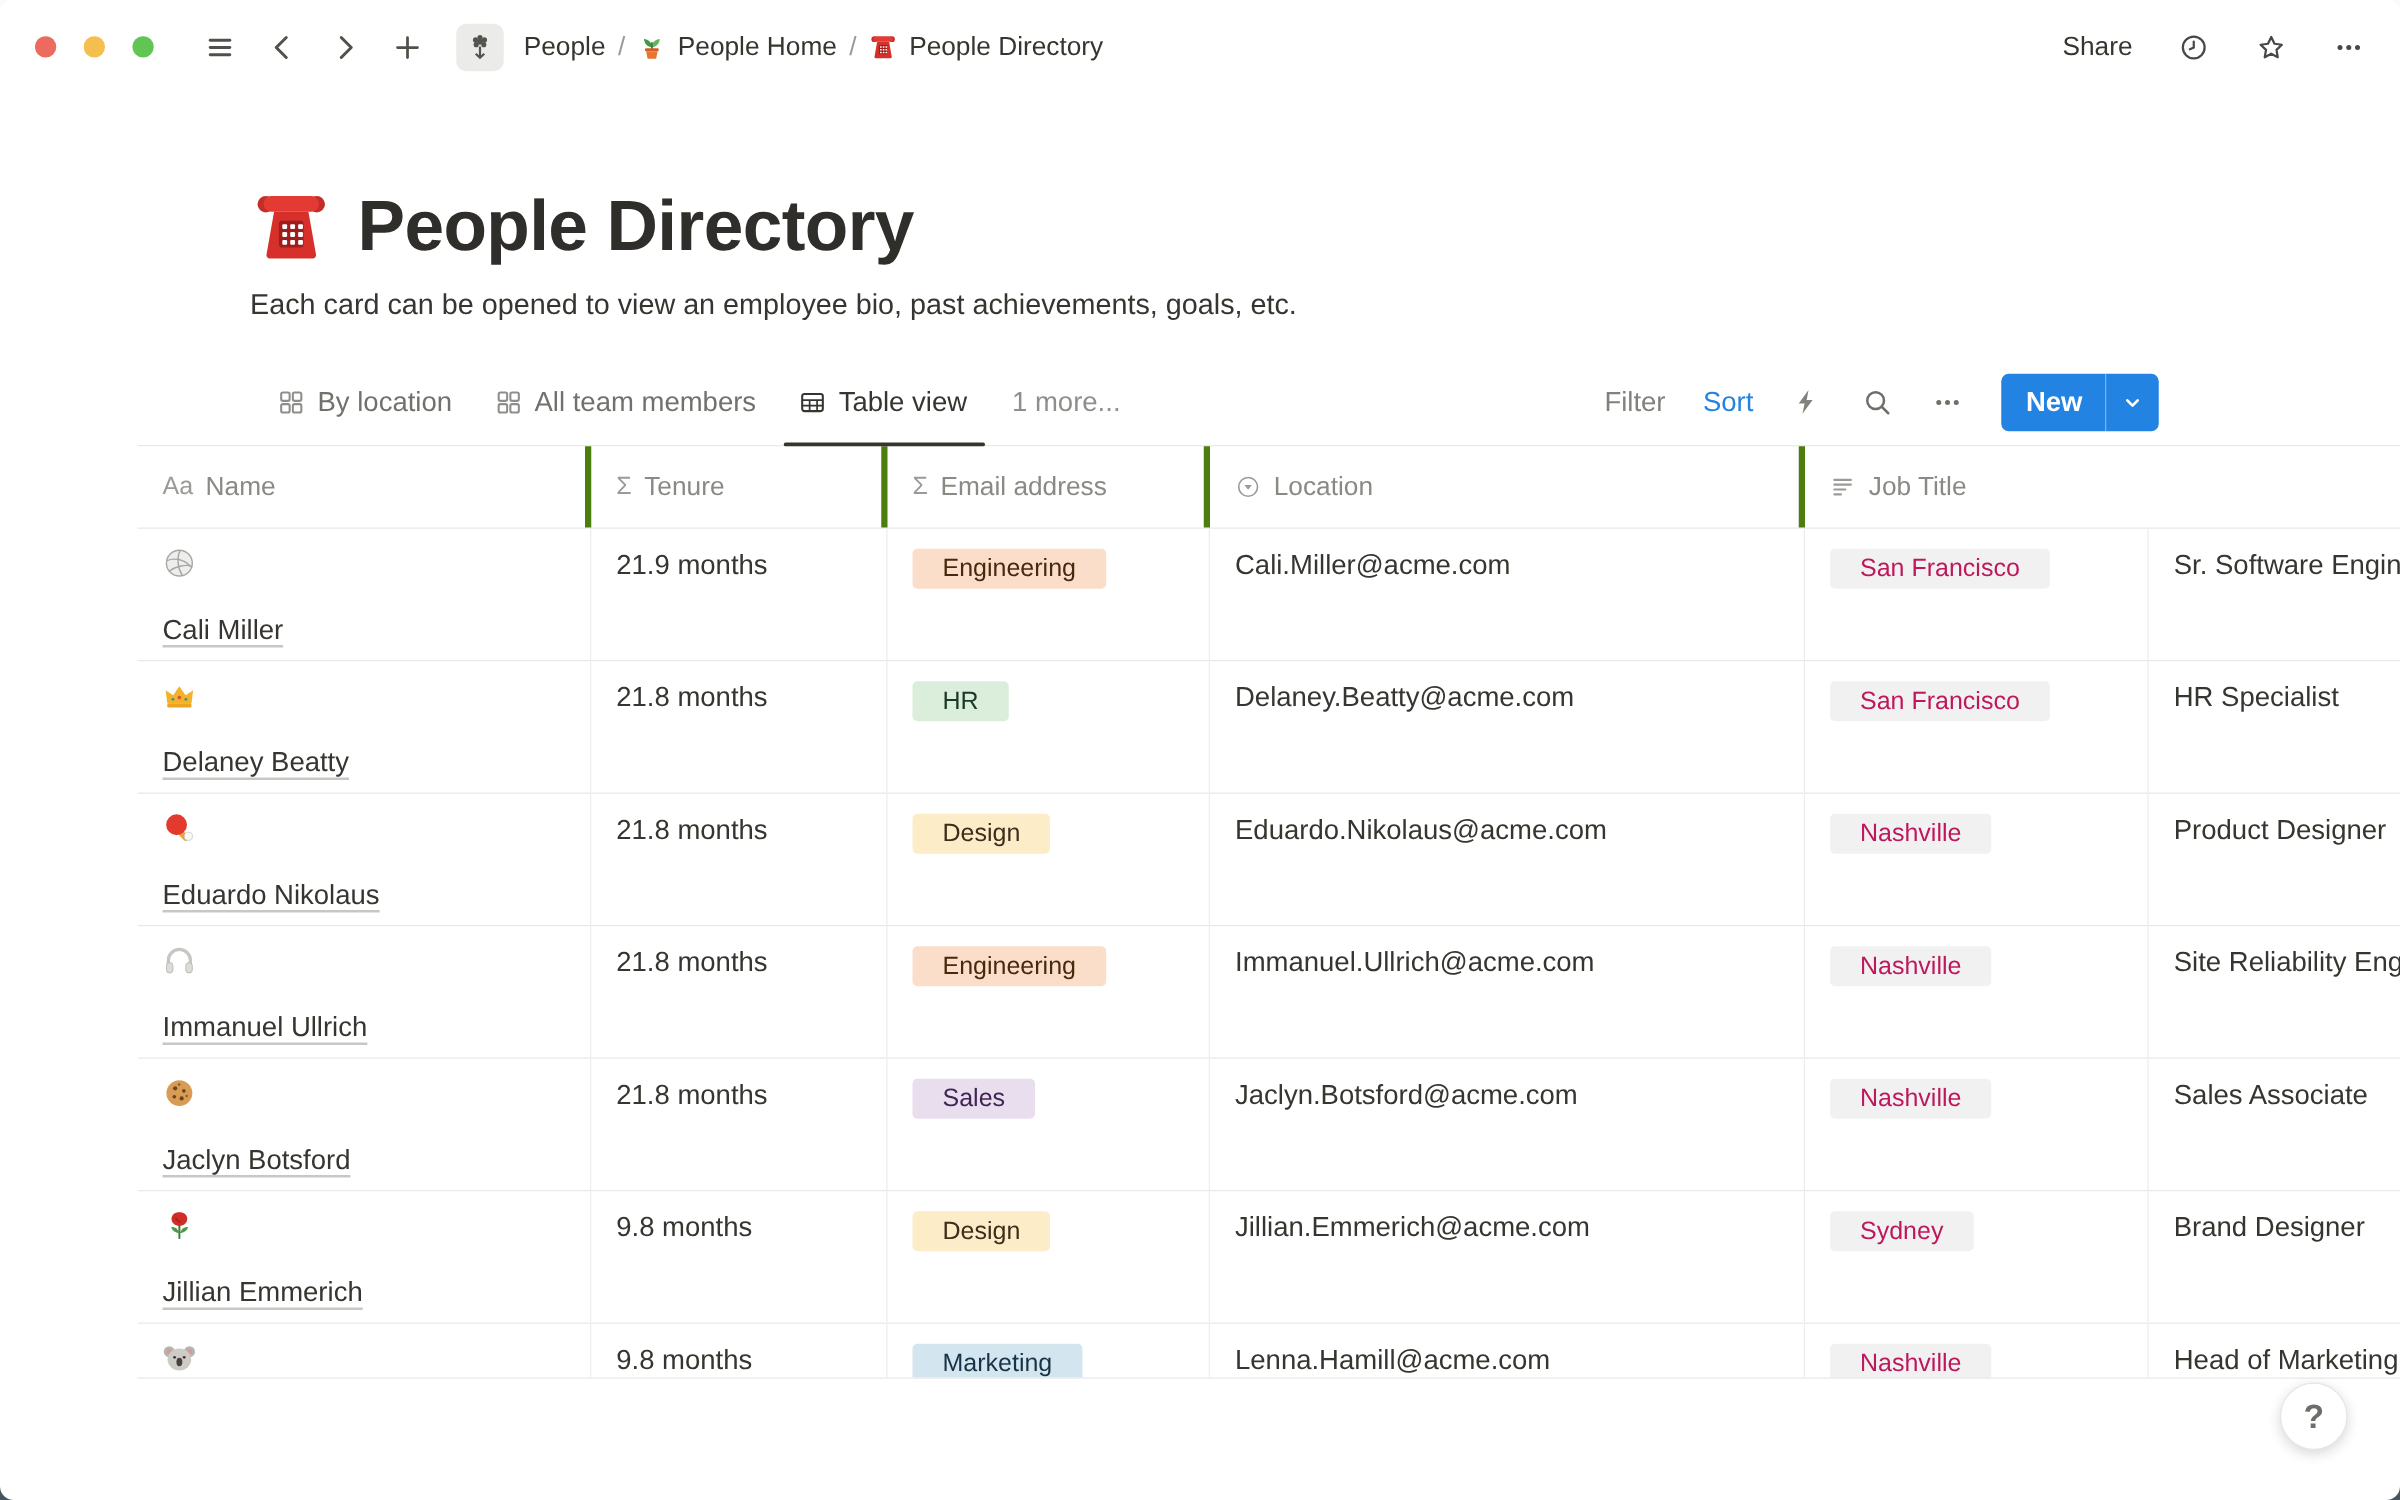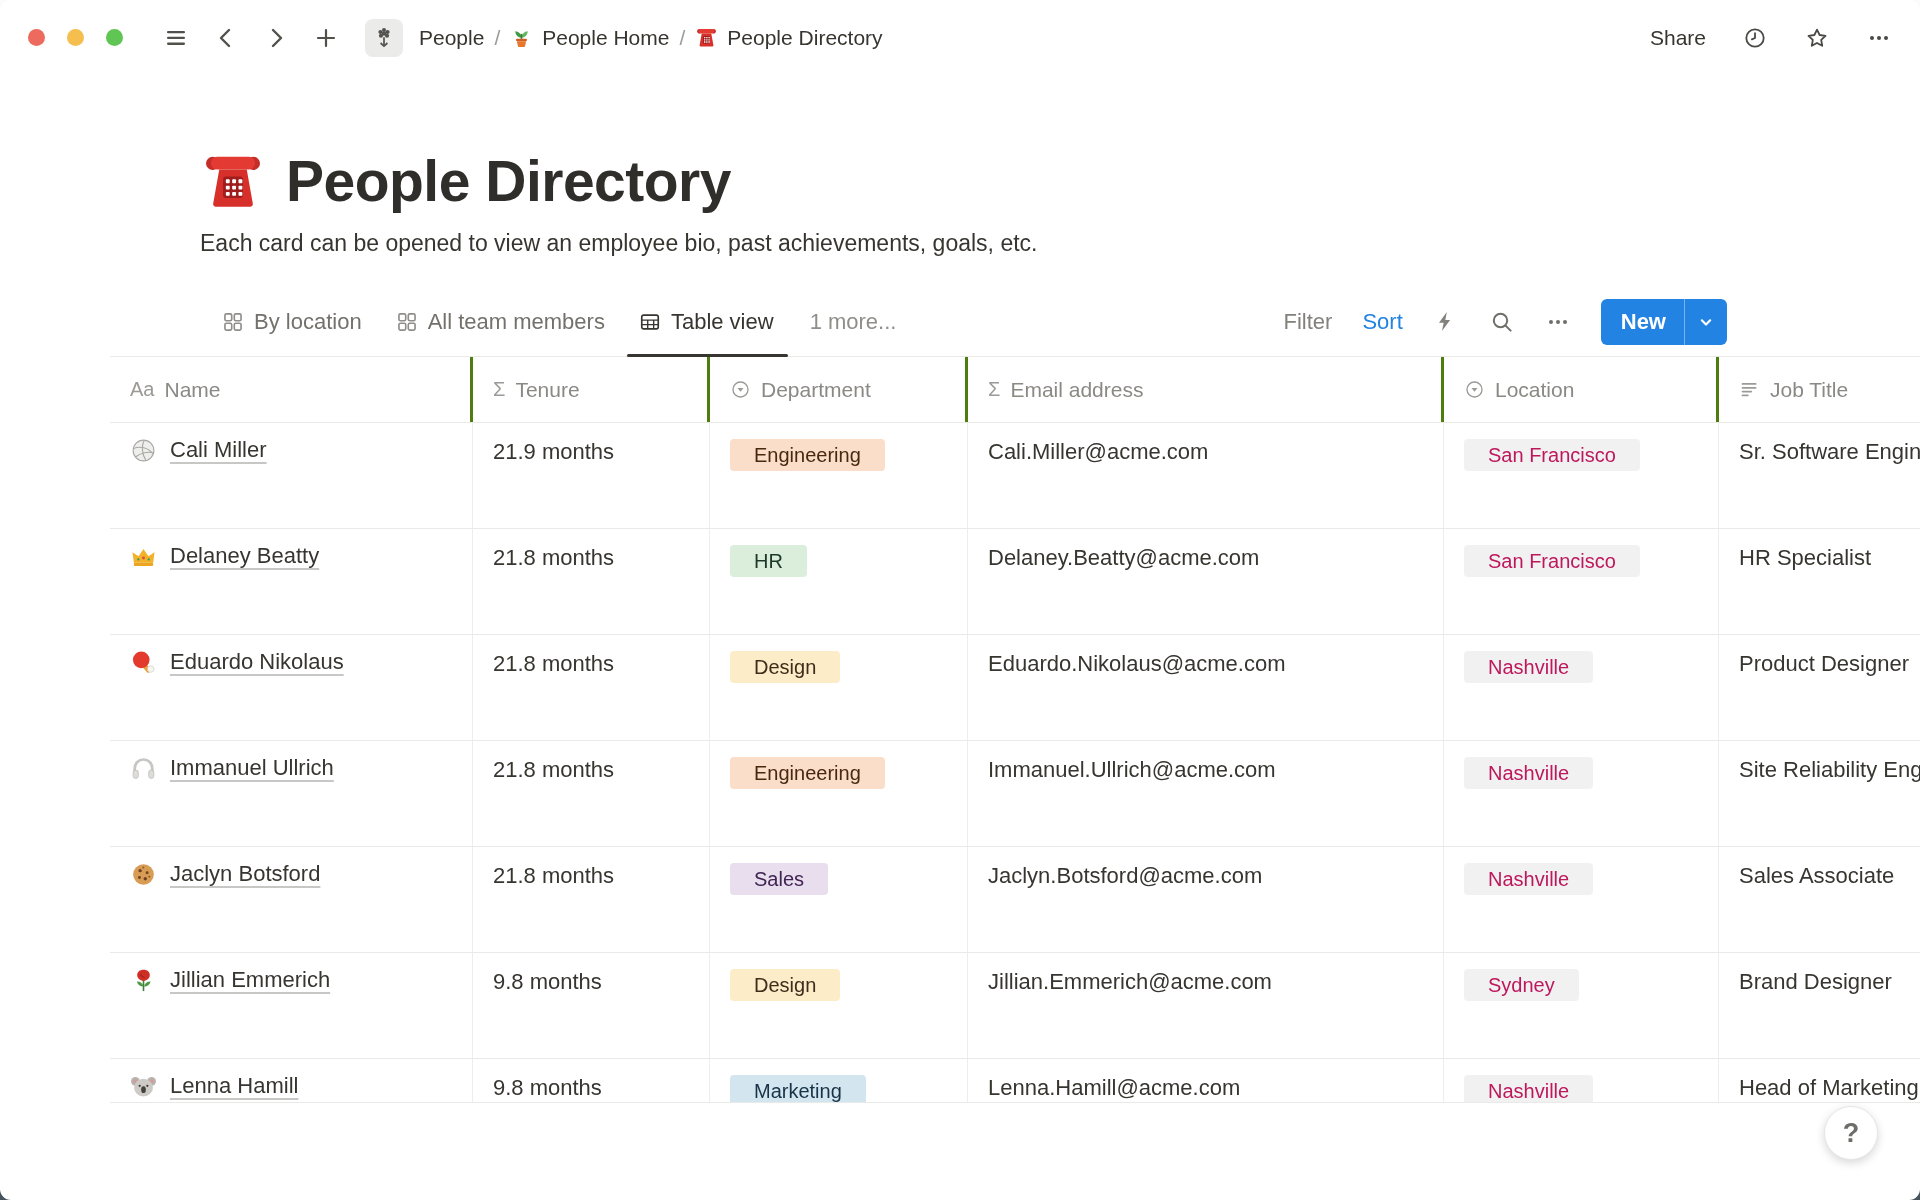--- a/index.html
+++ b/index.html
@@ -48,30 +48,30 @@
   .ctl.sort { color:#2383e2; }
   .ctl-icon { width:26px; height:26px; display:flex; align-items:center; justify-content:center; cursor:pointer; }
   .new-btn { display:flex; align-items:stretch; height:46px; border-radius:6px; overflow:hidden; background:#2383e2; color:#fff; cursor:pointer; }
   .new-btn .lbl { display:flex; align-items:center; padding:0 18px 0 20px; font-size:22px; font-weight:600; }
   .new-btn .split { width:1px; background:rgba(255,255,255,0.38); }
   .new-btn .dd { display:flex; align-items:center; padding:0 11px; }
   
   .grid { display:grid; grid-template-columns:363px 237px 258px 476px 275px auto; }
   .table { margin-left:110px; }
   .thead { height:66px; border-bottom:1px solid #e9e9e7; }
-  .th { display:flex; align-items:center; gap:10px; padding:0 14px 0 20px; font-size:21px; color:#8a8984; border-right:3px solid #4d7c0f; overflow:hidden; white-space:nowrap; }
+  .th { display:flex; align-items:center; gap:10px; padding:0 14px 0 20px; font-size:21px; color:#8a8984; border-right:5px solid #4d7c0f; overflow:hidden; white-space:nowrap; }
   .th:last-child { border-right:none; }
   .icon-text { font-size:20px; color:#9b9a96; }
   .hicon { font-size:21px; display:flex; color:#9b9a96; }
   .tbody { height:680px; overflow:hidden; border-bottom:1px solid #e9e9e7; }
   .row { height:106px; border-bottom:1px solid #e9e9e7; cursor:pointer; }
   .row:last-child { border-bottom:none; }
   .cell { padding:16px 14px 0 20px; border-right:1px solid #ededeb; display:flex; align-items:flex-start; font-size:22px; color:#37352f; overflow:hidden; white-space:nowrap; }
   .cell:last-child { border-right:none; }
-  .name-cell { gap:13px; align-items:center; padding-top:14px; align-items:flex-start; }
+  .name-cell { gap:27px; align-items:center; padding-top:14px; align-items:flex-start;flex-direction:column; }
   .row-emoji { font-size:27px; line-height:1.2; display:flex; }
   .name-link { font-weight:500; text-decoration:underline; text-decoration-color:rgba(55,53,47,0.28); text-decoration-thickness:1.5px; text-underline-offset:5px; }
   .pill { font-size:20px; padding:3px 24px; border-radius:4px; line-height:1.3; }
   .loc-pill { background:rgba(0,0,0,0.055); color:#be185d; }
   
   .help-btn {
     position:absolute; left:1824px; top:1106px; width:54px; height:54px; border-radius:50%;
     background:#fff; border:1px solid #e6e6e4; box-shadow:0 3px 10px rgba(0,0,0,0.16);
     display:flex; align-items:center; justify-content:center;
     font-size:27px; font-weight:600; color:#6e6d69; cursor:pointer;
@@ -294,29 +294,20 @@
         <span>Name</span>
       </div>
       <div class="th">
         <span class="hicon">
             <span class="icon-text">Σ</span>
           </span>
         <span>Tenure</span>
       </div>
       <div class="th">
         <span class="hicon">
-            <svg viewBox="0 0 24 24" width="1em" height="1em">
-              <circle cx="12" cy="12" r="8.6" fill="none" stroke="#9b9a96" stroke-width="1.5"></circle>
-              <path d="M8.6 10.2h6.8L12 14.6Z" fill="#9b9a96"></path>
-            </svg>
-          </span>
-        <span>Department</span>
-      </div>
-      <div class="th">
-        <span class="hicon">
             <span class="icon-text">Σ</span>
           </span>
         <span>Email address</span>
       </div>
       <div class="th">
         <span class="hicon">
             <svg viewBox="0 0 24 24" width="1em" height="1em">
               <circle cx="12" cy="12" r="8.6" fill="none" stroke="#9b9a96" stroke-width="1.5"></circle>
               <path d="M8.6 10.2h6.8L12 14.6Z" fill="#9b9a96"></path>
             </svg>

